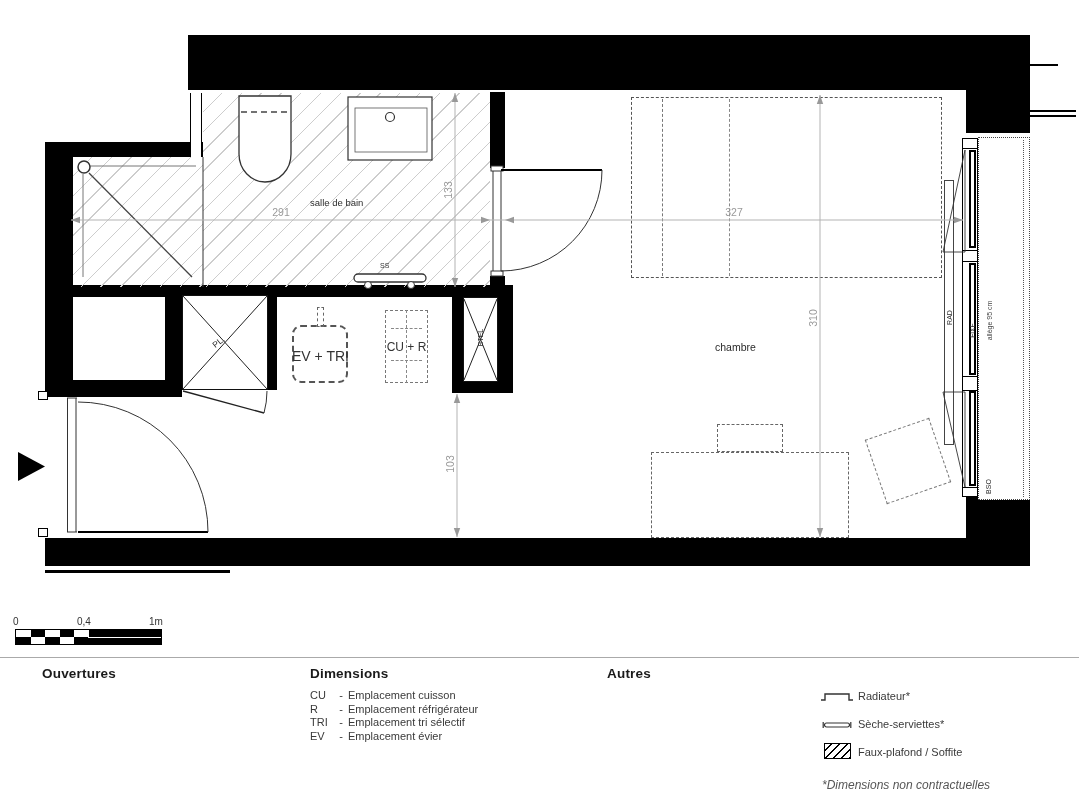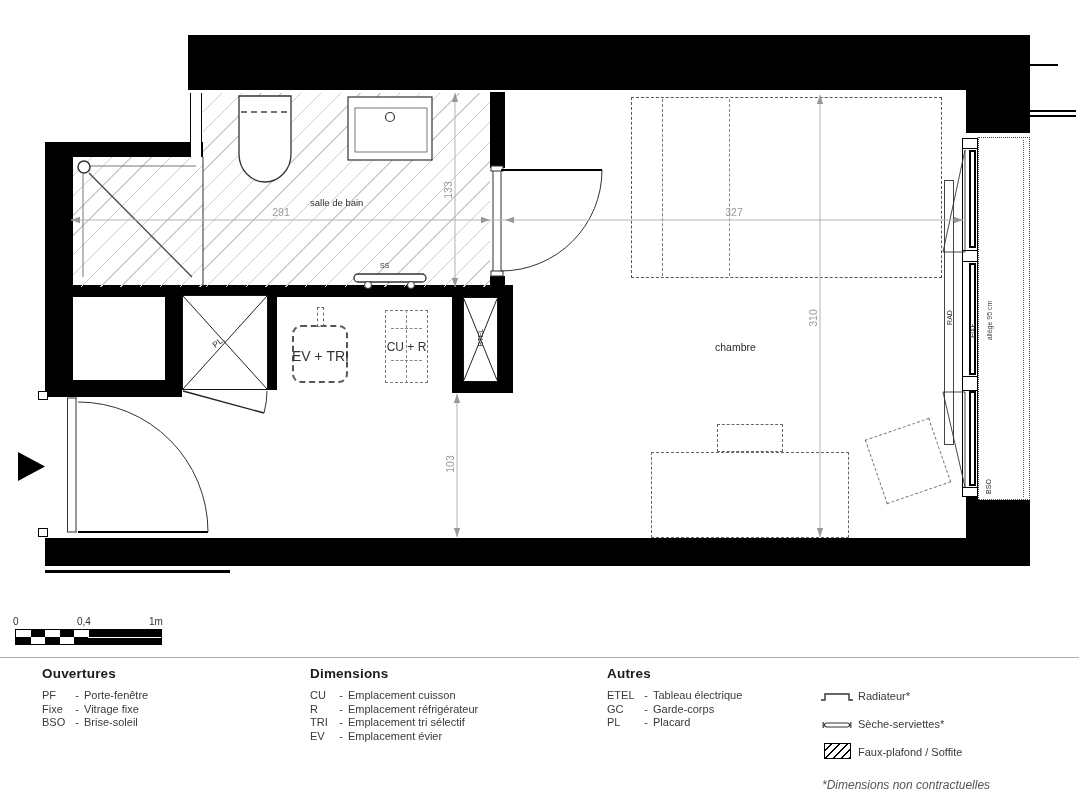--- a/index.html
+++ b/index.html
@@ -218,40 +218,30 @@
         <span class="sb-c" style="background:#fff"></span>
         <span class="sb-c" style="background:#000"></span>
         <span class="sb-end"></span>
     </div>
     <span class="sb-mid"></span>
   </div>
 
   <div class="legend-sep"></div>
 
   <div class="lg-h" style="left:42px;">Ouvertures</div>
-  <div class="lg-col" style="left:42px;">
-    <div class="lg-row"><span class="lg-ab" style="width:28px">PF</span><span class="lg-sep">-</span><span>Porte-fenêtre</span></div>
-    <div class="lg-row"><span class="lg-ab" style="width:28px">Fixe</span><span class="lg-sep">-</span><span>Vitrage fixe</span></div>
-    <div class="lg-row"><span class="lg-ab" style="width:28px">BSO</span><span class="lg-sep">-</span><span>Brise-soleil</span></div>
-  </div>
 
   <div class="lg-h" style="left:310px;">Dimensions</div>
   <div class="lg-col" style="left:310px;">
     <div class="lg-row"><span class="lg-ab" style="width:24px">CU</span><span class="lg-sep">-</span><span>Emplacement cuisson</span></div>
     <div class="lg-row"><span class="lg-ab" style="width:24px">R</span><span class="lg-sep">-</span><span>Emplacement réfrigérateur</span></div>
     <div class="lg-row"><span class="lg-ab" style="width:24px">TRI</span><span class="lg-sep">-</span><span>Emplacement tri sélectif</span></div>
     <div class="lg-row"><span class="lg-ab" style="width:24px">EV</span><span class="lg-sep">-</span><span>Emplacement évier</span></div>
   </div>
 
   <div class="lg-h" style="left:607px;">Autres</div>
-  <div class="lg-col" style="left:607px;">
-    <div class="lg-row"><span class="lg-ab" style="width:32px">ETEL</span><span class="lg-sep">-</span><span>Tableau électrique</span></div>
-    <div class="lg-row"><span class="lg-ab" style="width:32px">GC</span><span class="lg-sep">-</span><span>Garde-corps</span></div>
-    <div class="lg-row"><span class="lg-ab" style="width:32px">PL</span><span class="lg-sep">-</span><span>Placard</span></div>
-  </div>
 
   <svg class="abs" style="left:820px;top:690px;" width="34" height="12" viewBox="0 0 34 12">
     <path d="M1,10 h4 v-6 h24 v6 h4" fill="none" stroke="#333" stroke-width="1.4"></path>
   </svg>
   <div class="lg-sym-lbl" style="left:858px;top:690px;">Radiateur*</div>
 
   <svg class="abs" style="left:822px;top:720px;" width="30" height="10" viewBox="0 0 30 10">
     <rect x="2.5" y="3" width="25" height="4" rx="2" fill="none" stroke="#333" stroke-width="1.2"></rect>
     <line x1="1.2" y1="2" x2="1.2" y2="8" stroke="#333" stroke-width="1.2"></line>
     <line x1="28.8" y1="2" x2="28.8" y2="8" stroke="#333" stroke-width="1.2"></line>

